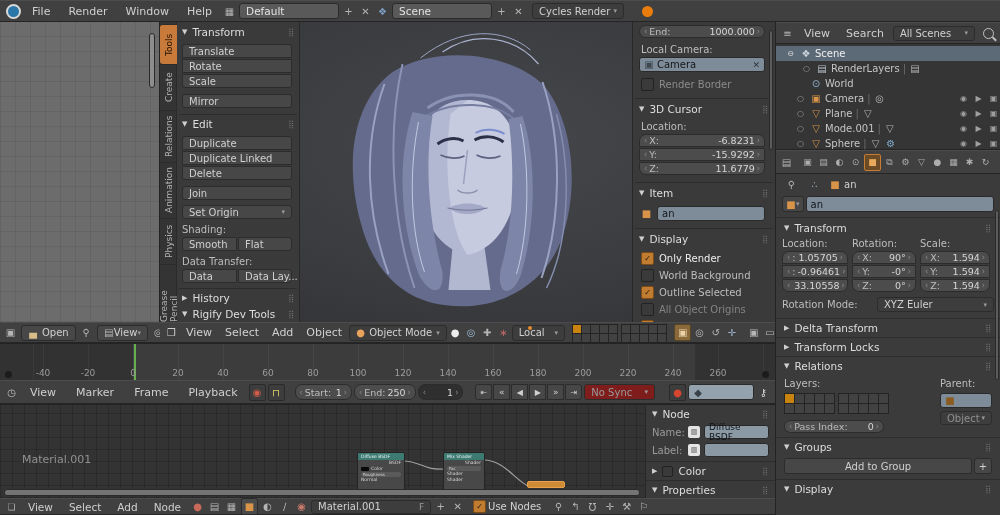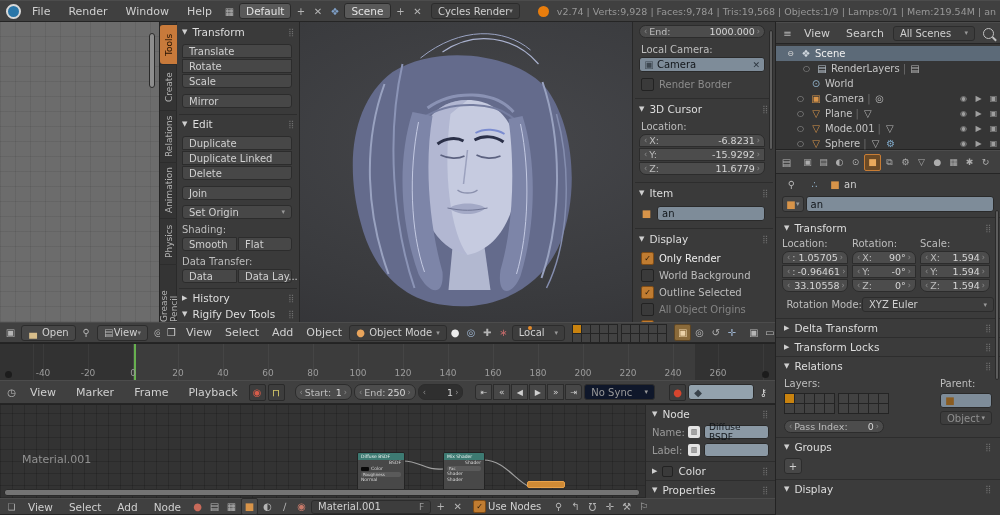--- a/index.html
+++ b/index.html
@@ -74,21 +74,20 @@
       </div>
     <span class="ic">+</span>
     <span class="ic">✕</span>
     <div class="btn" style="width:92px;height:16px;margin-left:4px;background:#3d3d3d;">
       <span>Cycles Render</span>
         <span class="dd">▾</span>
     </div>
     <span class="ic" style="margin-left:14px;">
         <span style="width:11px;height:11px;border-radius:50%;background:#e87d0d;"></span>
       </span>
-    <span style="font-size:9.5px;color:#989898;margin-left:4px;white-space:nowrap;">v2.74 | Verts:9,928 | Faces:9,784 | Tris:19,568 | Objects:1/9 | Lamps:0/1 | Mem:219.54M | an</span>
   </div>
 
   <div class="abs" style="left:0;top:22px;width:160px;height:300px;background:#6c6c6c;border-right:1px solid #232323;
               background-image:repeating-linear-gradient(90deg,rgba(0,0,0,.07) 0 1px,transparent 1px 15px),repeating-linear-gradient(0deg,rgba(0,0,0,.07) 0 1px,transparent 1px 15px);">
     <div class="abs scroll" style="left:149px;top:11px;width:6px;height:55px;background:#8d8d8d;"></div>
   </div>
   <div class="abs hdr flex" style="left:0;top:322px;width:160px;height:21px;padding:0 3px;gap:3px;">
     <span class="ic">▣</span>
     <div class="btn" style="height:16px;gap:4px;">
         <span class="ic" style="width:10px;color:#d7bd8a;">▄</span>
@@ -523,21 +522,21 @@
             <span class="arr">›</span>
           </div>
         <div class="num" style="height:13px;border-radius:0 0 7px 7px;">
             <span class="arr">‹</span>
             <span class="lab">Z:</span>
             <span class="val">1.594</span>
             <span class="arr">›</span>
           </div>
       </div>
     </div>
-    <div class="flex" style="padding:3px 6px;gap:0;text-align:right;">
+    <div class="flex" style="padding:3px 6px;gap:15px;">
       <span class="lbl" style="width:80px;">Rotation Mode:</span>
       <div class="btn" style="flex:1;height:15px;background:#3d3d3d;">
           <span>XYZ Euler</span>
           <span class="dd">▾</span>
         </div>
     </div>
     <div class="sep" style="margin-top:3px;"></div>
     <div class="phdr" style="padding:3px 8px;">
         <span class="tri">▶</span>
         <span>Delta Transform</span>
@@ -602,20 +601,23 @@
           </div>
       </div>
     </div>
     <div class="sep" style="margin-top:4px;"></div>
     <div class="phdr" style="padding:3px 8px;">
         <span class="tri">▼</span>
         <span>Groups</span>
         <span class="grip">⣿</span>
       </div>
     <div class="flex" style="padding:2px 8px;gap:2px;">
+      <div class="btn" style="flex:1;height:16px;justify-content:center;">
+          <span>Add to Group</span>
+        </div>
       <div class="btn" style="width:18px;height:16px;justify-content:center;">+</div>
     </div>
     <div class="sep" style="margin-top:3px;"></div>
     <div class="phdr" style="padding:3px 8px;">
         <span class="tri">▼</span>
         <span>Display</span>
         <span class="grip">⣿</span>
       </div>
     <div class="abs scroll" style="left:219px;top:60px;width:4px;height:170px;background:#5c5c5c;"></div>
   </div>
@@ -669,21 +671,21 @@
         <span class="arr">›</span>
       </div>
     <div class="flex" style="gap:1px;margin-left:10px;">
       <span class="btn" style="width:17px;height:16px;justify-content:center;padding:0;border-radius:3px 0 0 3px;font-size:8px;">⇤</span>
       <span class="btn" style="width:17px;height:16px;justify-content:center;padding:0;border-radius:0;font-size:9px;">«</span>
       <span class="btn" style="width:17px;height:16px;justify-content:center;padding:0;border-radius:0;font-size:8px;">◀</span>
       <span class="btn" style="width:17px;height:16px;justify-content:center;padding:0;border-radius:0;font-size:8px;">▶</span>
       <span class="btn" style="width:17px;height:16px;justify-content:center;padding:0;border-radius:0;font-size:9px;">»</span>
       <span class="btn" style="width:17px;height:16px;justify-content:center;padding:0;border-radius:0 3px 3px 0;font-size:8px;">⇥</span>
     </div>
-    <div class="btn" style="width:100px;height:16px;background:#0f172a;color:#9a9a9a;">
+    <div class="btn" style="width:100px;height:16px;background:#7f1d1d;color:#9a9a9a;">
         <span>No Sync</span>
         <span class="dd">▾</span>
       </div>
     <span class="ic" style="margin-left:12px;background:#3d3d3d;border:1px solid #2a2a2a;border-radius:2px;color:#d6452e;">●</span>
     <div class="bluefield" style="width:95px;height:16px;gap:3px;background:#93a2ad;">
         <span class="ic" style="width:10px;color:#39424a;">◆</span>
       </div>
     <span class="ic" style="color:#d8d8d8;">⚷</span>
   </div>
 

